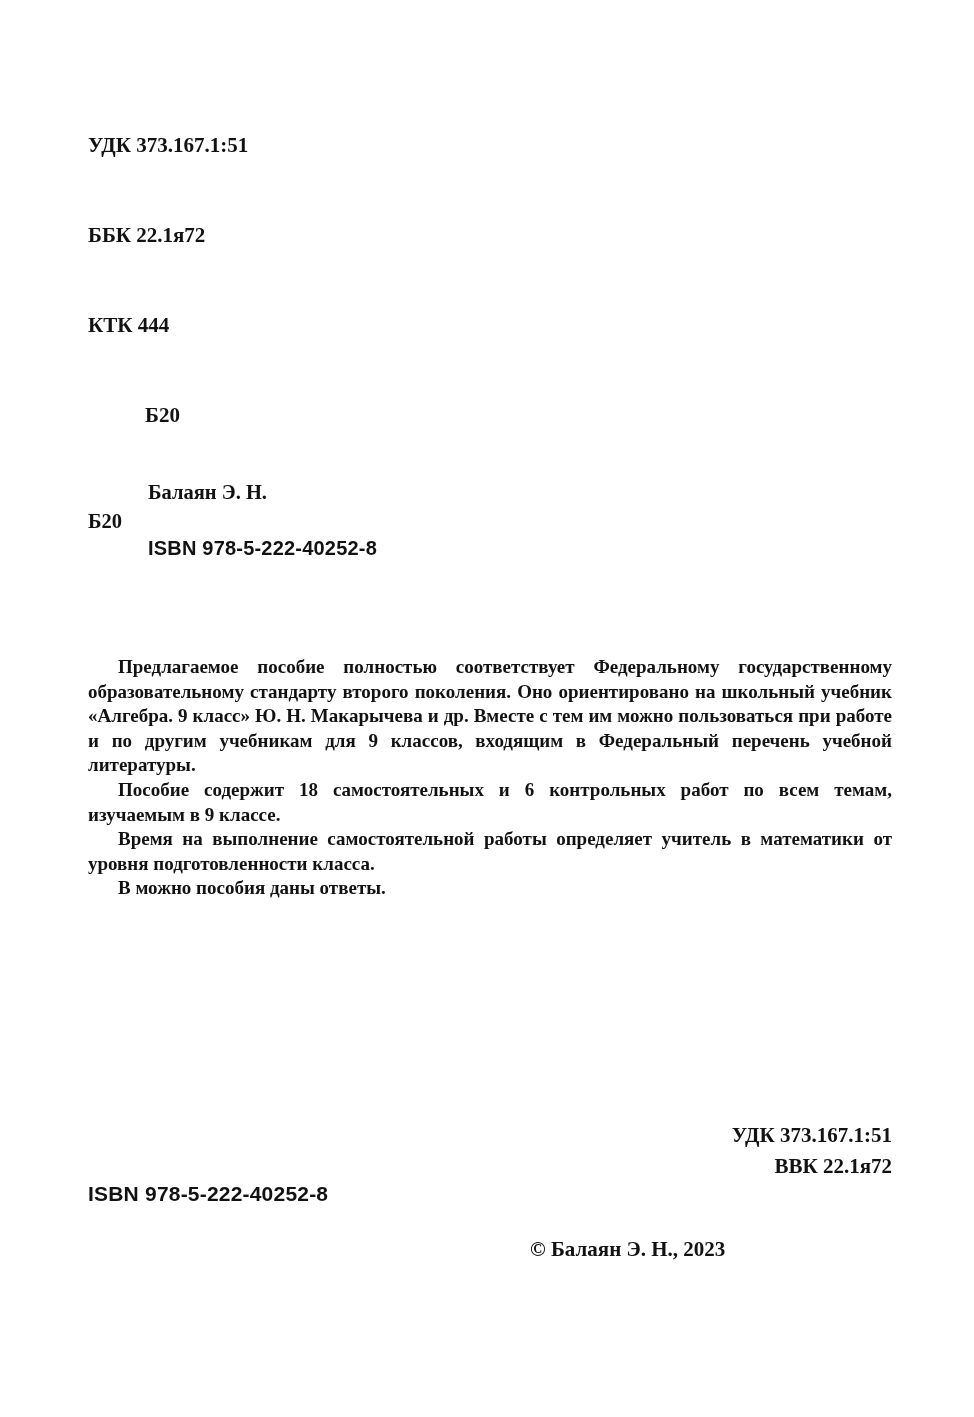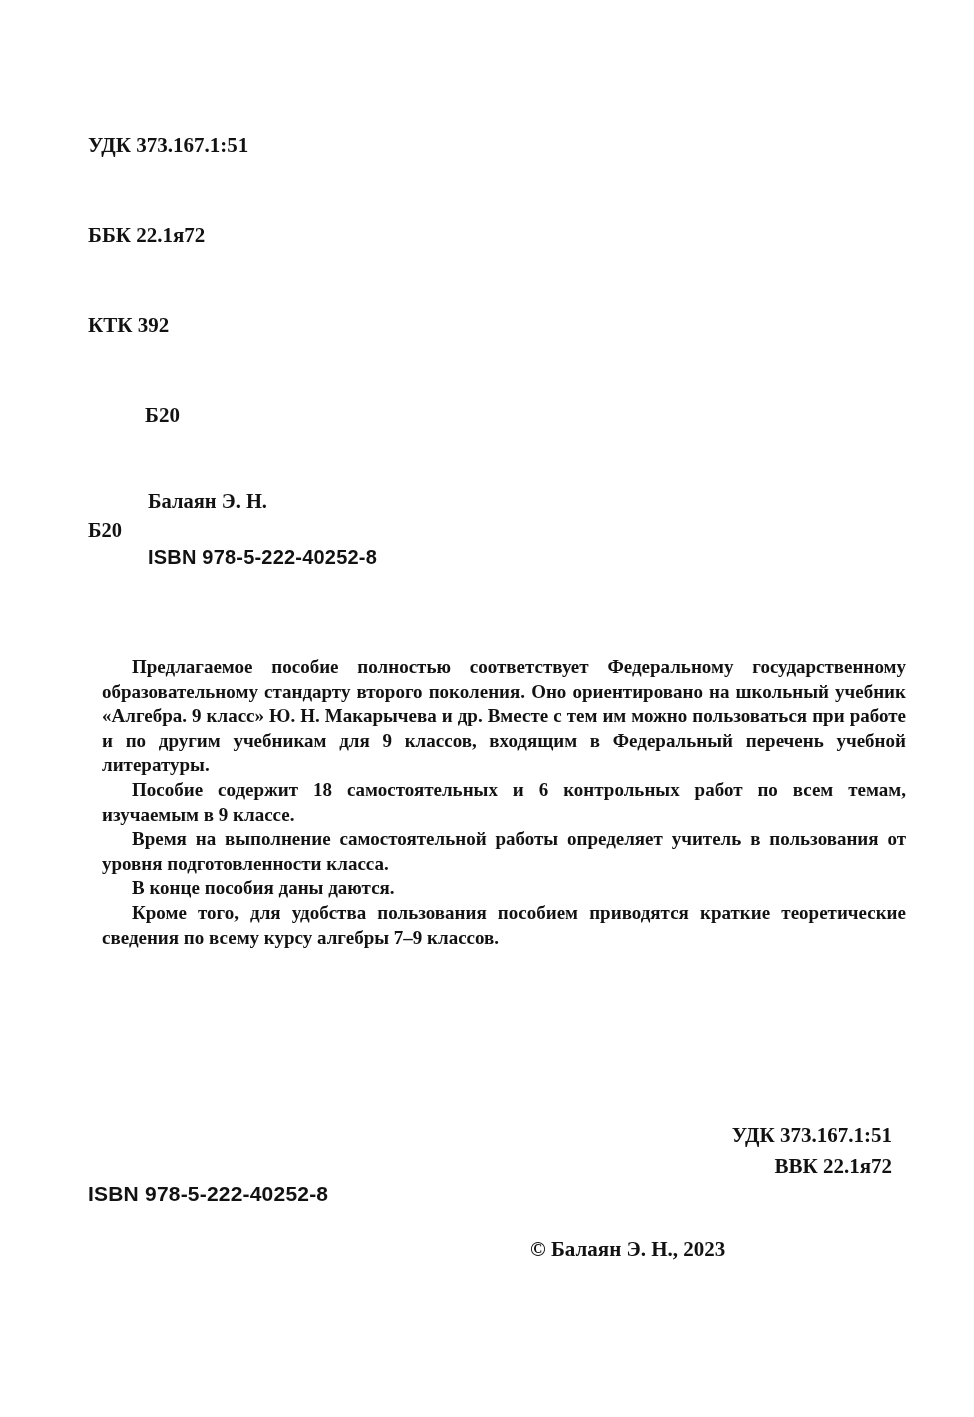--- a/index.html
+++ b/index.html
@@ -31,21 +31,20 @@
   .catalog {
     position: absolute;
     top: 478px;
     left: 88px;
     width: 804px;
     font-size: 20.5px;
     line-height: 29px;
   }
   .author-line {
     padding-left: 60px;
-    margin-top: 9px;
   }
   .biblio {
     position: relative;
     padding-left: 60px;
     text-align: justify;
   }
   .biblio-code {
     position: absolute;
     left: 0;
     top: 0;
@@ -58,21 +57,20 @@
     letter-spacing: 0.2px;
   }
   .annotation {
     position: absolute;
     top: 655px;
     left: 88px;
     width: 804px;
     font-size: 19px;
     line-height: 24.6px;
     text-align: justify;
-    margin-left: 14px;
   }
   .annotation p {
     margin: 0;
     text-indent: 30px;
   }
   .footer-codes {
     position: absolute;
     top: 1120px;
     left: 88px;
     width: 804px;
@@ -97,38 +95,37 @@
   }
 </style>
 </head>
 <body>
 
 <div class="page">
 
   <div class="top-block">
     <div>УДК 373.167.1:51</div>
     <div>ББК 22.1я72</div>
-    <div>КТК 392</div>
+    <div>КТК 444</div>
     <div class="indent">Б20</div>
   </div>
 
   <div class="catalog">
     <div class="author-line">Балаян Э. Н.</div>
     <div class="biblio">
       <span class="biblio-code">Б20</span>
     </div>
     <div class="isbn-top">ISBN 978-5-222-40252-8</div>
   </div>
 
   <div class="annotation">
     <p>Предлагаемое пособие полностью соответствует Федеральному государственному образовательному стандарту второго поколения. Оно ориентировано на школьный учебник «Алгебра. 9 класс» Ю. Н. Макарычева и др. Вместе с тем им можно пользоваться при работе и по другим учебникам для 9 классов, входящим в Федеральный перечень учебной литературы.</p>
     <p>Пособие содержит 18 самостоятельных и 6 контрольных работ по всем темам, изучаемым в 9 классе.</p>
-    <p>Время на выполнение самостоятельной работы определяет учитель в пользования от уровня подготовленности класса.</p>
-    <p>В конце пособия даны даются.</p>
-    <p>Кроме того, для удобства пользования пособием приводятся краткие теоретические сведения по всему курсу алгебры 7–9 классов.</p>
+    <p>Время на выполнение самостоятельной работы определяет учитель в математики от уровня подготовленности класса.</p>
+    <p>В можно пособия даны ответы.</p>
   </div>
 
   <div class="footer-codes">
     <div>УДК 373.167.1:51</div>
     <div>ВВК 22.1я72</div>
   </div>
 
   <div class="isbn-bottom">ISBN 978-5-222-40252-8</div>
 
   <div class="copyrights">

